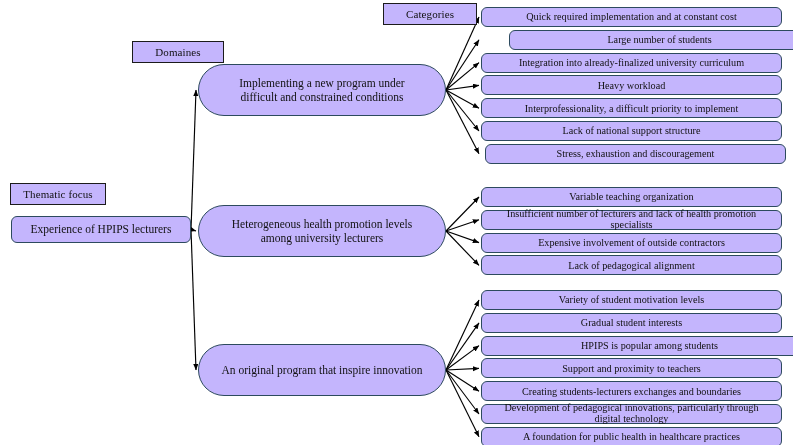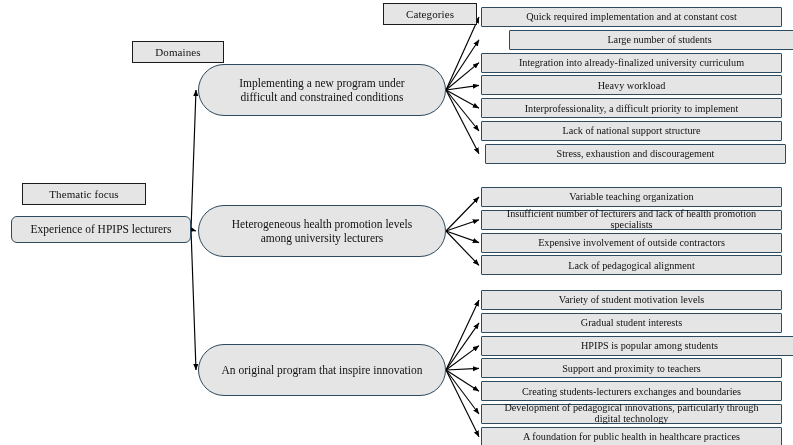--- a/index.html
+++ b/index.html
@@ -22,21 +22,21 @@
     width:793px; height:445px;
     pointer-events:none;
   }
   .node{
     position:absolute;
     box-sizing:border-box;
     display:flex;
     align-items:center;
     justify-content:center;
     text-align:center;
-    background:#e5e5e5;
+    background:#c4b5fd;
     z-index:2;
   }
   
   .label-box{
     border:1px solid #1b1b1b;
     border-radius:0;
     font-size:11px;
     line-height:1.1;
     letter-spacing:.1px;
   }
@@ -51,21 +51,21 @@
   .domain-box{
     border:1.6px solid #2d4a5e;
     border-radius:999px;
     font-size:11.5px;
     line-height:1.25;
     padding:12px 22px;
   }
   
   .cat-box{
     border:1.3px solid #2d4a5e;
-    border-radius:1px;
+    border-radius:6px;
     font-size:10.2px;
     line-height:1.08;
     padding:0 16px;
   }
   .cat-box.two-line{ line-height:1.05; }
   .cat-text{ display:block; width:100%; }
 </style>
 </head>
 <body>
 
@@ -95,21 +95,21 @@
         <line x1="446" y1="370" x2="479" y2="368.4"></line>
         <line x1="446" y1="370" x2="479" y2="391.2"></line>
         <line x1="446" y1="370" x2="479" y2="414"></line>
         <line x1="446" y1="370" x2="479" y2="436.8"></line>
         <line x1="191" y1="229.5" x2="196" y2="90"></line>
         <line x1="191" y1="229.5" x2="196" y2="231"></line>
         <line x1="191" y1="229.5" x2="196" y2="370"></line>
       </g>
   </svg>
 
-  <div class="node label-box" style="left:22px; top:183px; width:124px; height:22px;">
+  <div class="node label-box" style="left:10px; top:183px; width:96px; height:22px;">
     <span class="cat-text">Thematic focus</span>
   </div>
 
   <div class="node label-box" style="left:132px; top:41px; width:92px; height:22px;">
     <span class="cat-text">Domaines</span>
   </div>
 
   <div class="node label-box" style="left:383px; top:3px; width:94px; height:22px;">
     <span class="cat-text">Categories</span>
   </div>

